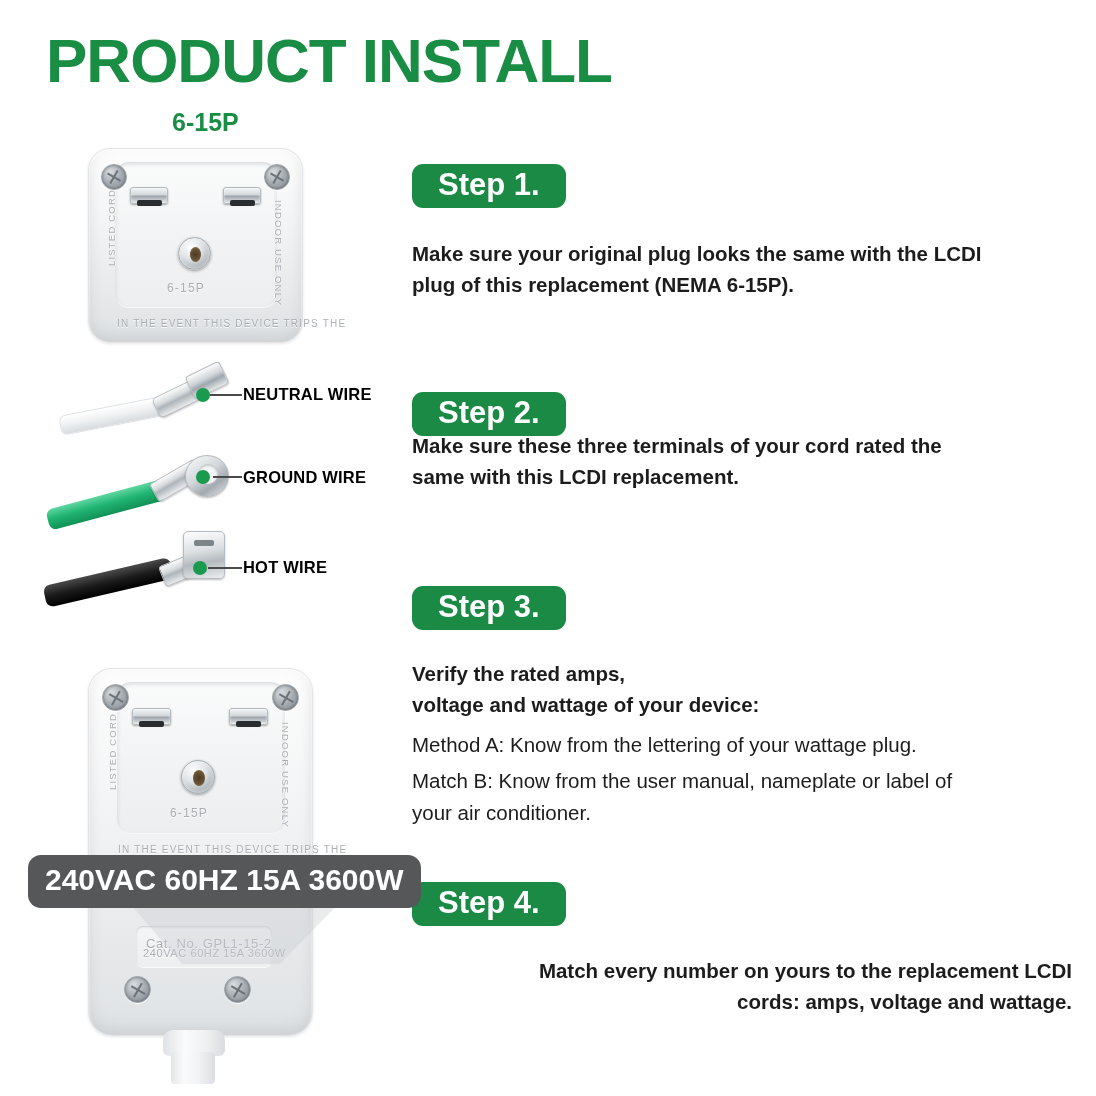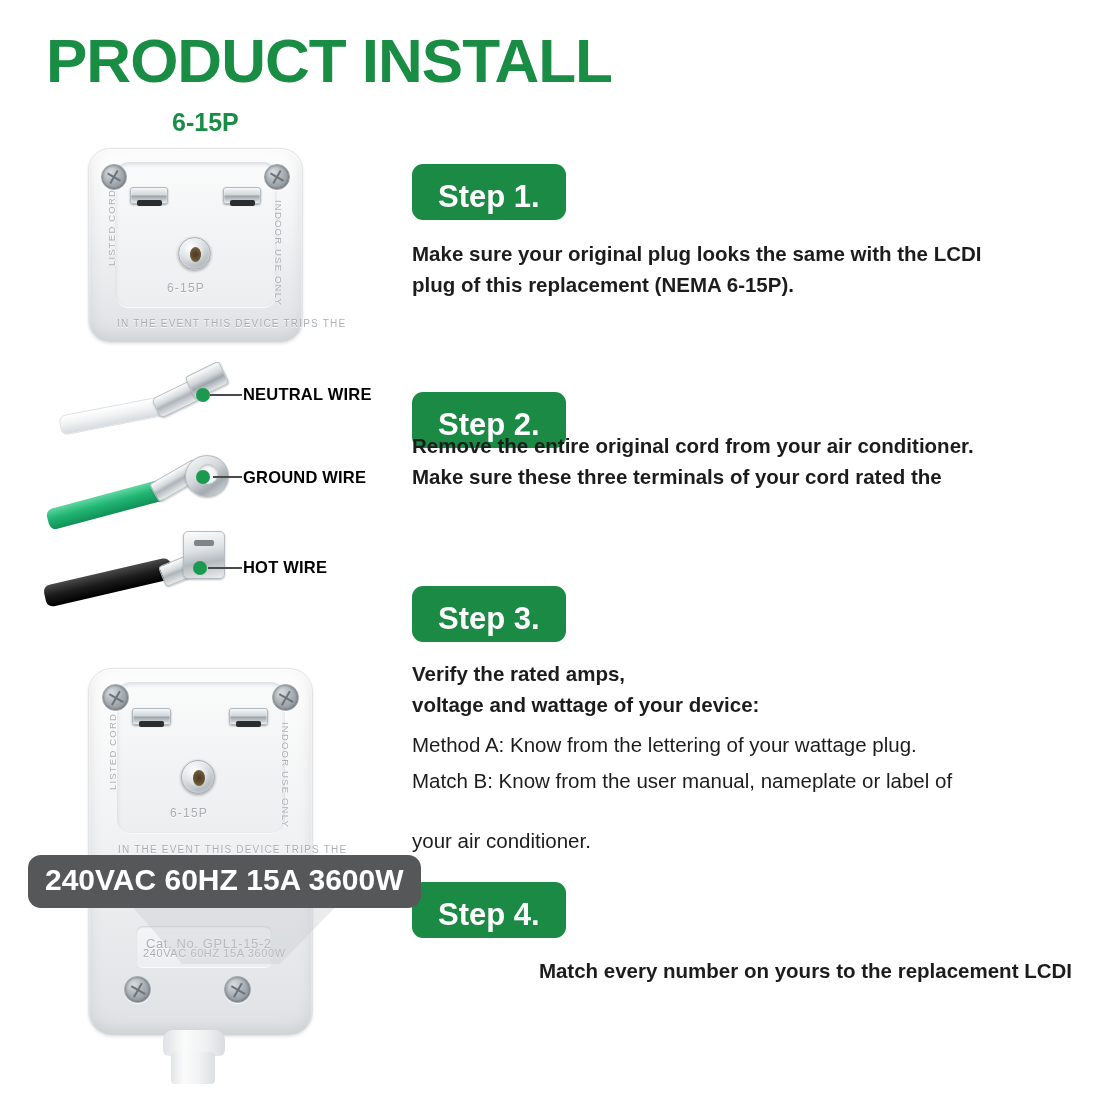--- a/index.html
+++ b/index.html
@@ -22,33 +22,33 @@
     font-size: 25px; font-weight: bold; color: #1a8d45; letter-spacing: 0px;
   }
 
   
   .step-badge {
     position: absolute;
     background: #1a8a45;
     border-radius: 11px;
     color: #ffffff;
     font-size: 31px; font-weight: bold;
-    padding: 17px 26px 8px 26px;
+    padding: 5px 26px 8px 26px;
     line-height: 1.0;
     white-space: nowrap;
   }
   .step-body {
     position: absolute;
     width: 660px;
     color: #1c1c1c;
     font-size: 20.5px;
     font-weight: bold;
     line-height: 1.52;
   }
-  .sub-line { font-weight: normal; margin-top: 28px; }
+  .sub-line { font-weight: normal; }
 
   
   .wire-label {
     position: absolute;
     font-size: 16.5px; font-weight: bold; color: #000000;
     letter-spacing: 0.2px; white-space: nowrap;
   }
   .leader {
     position: absolute; height: 2px; background: #4a4a4a;
   }
@@ -260,31 +260,32 @@
   <div id="spec-badge">240VAC 60HZ 15A 3600W</div>
 
   <div class="step-badge" style="left:412px; top:164px;">Step 1.</div>
   <div class="step-body" style="left:412px; top:238px;">
     <div>Make sure your original plug looks the same with the LCDI</div>
     <div>plug of this replacement (NEMA 6-15P).</div>
   </div>
 
   <div class="step-badge" style="left:412px; top:356px;margin-top:36px;">Step 2.</div>
   <div class="step-body" style="left:412px; top:430px;">
-    <div>Remove the entire original cord from your air conditioner.</div>
     <div>Make sure these three terminals of your cord rated the</div>
+    <div>same with this LCDI replacement.</div>
   </div>
 
   <div class="step-badge" style="left:412px; top:586px;">Step 3.</div>
   <div class="step-body" style="left:412px; top:658px;">
     <div>Verify the rated amps,</div>
     <div>voltage and wattage of your device:</div>
     <div class="sub-line" style="margin-top:9px;">Method A: Know from the lettering of your wattage plug.</div>
     <div class="sub-line" style="margin-top:5px;">Match B: Know from the user manual, nameplate or label of</div>
     <div class="sub-line">your air conditioner.</div>
   </div>
 
   <div class="step-badge" style="left:412px; top:882px;">Step 4.</div>
   <div class="step-body" style="left:412px; top:955px;text-align:right;">
     <div>Match every number on yours to the replacement LCDI</div>
+    <div>cords: amps, voltage and wattage.</div>
   </div>
 
 </div>
 
 </body></html>

